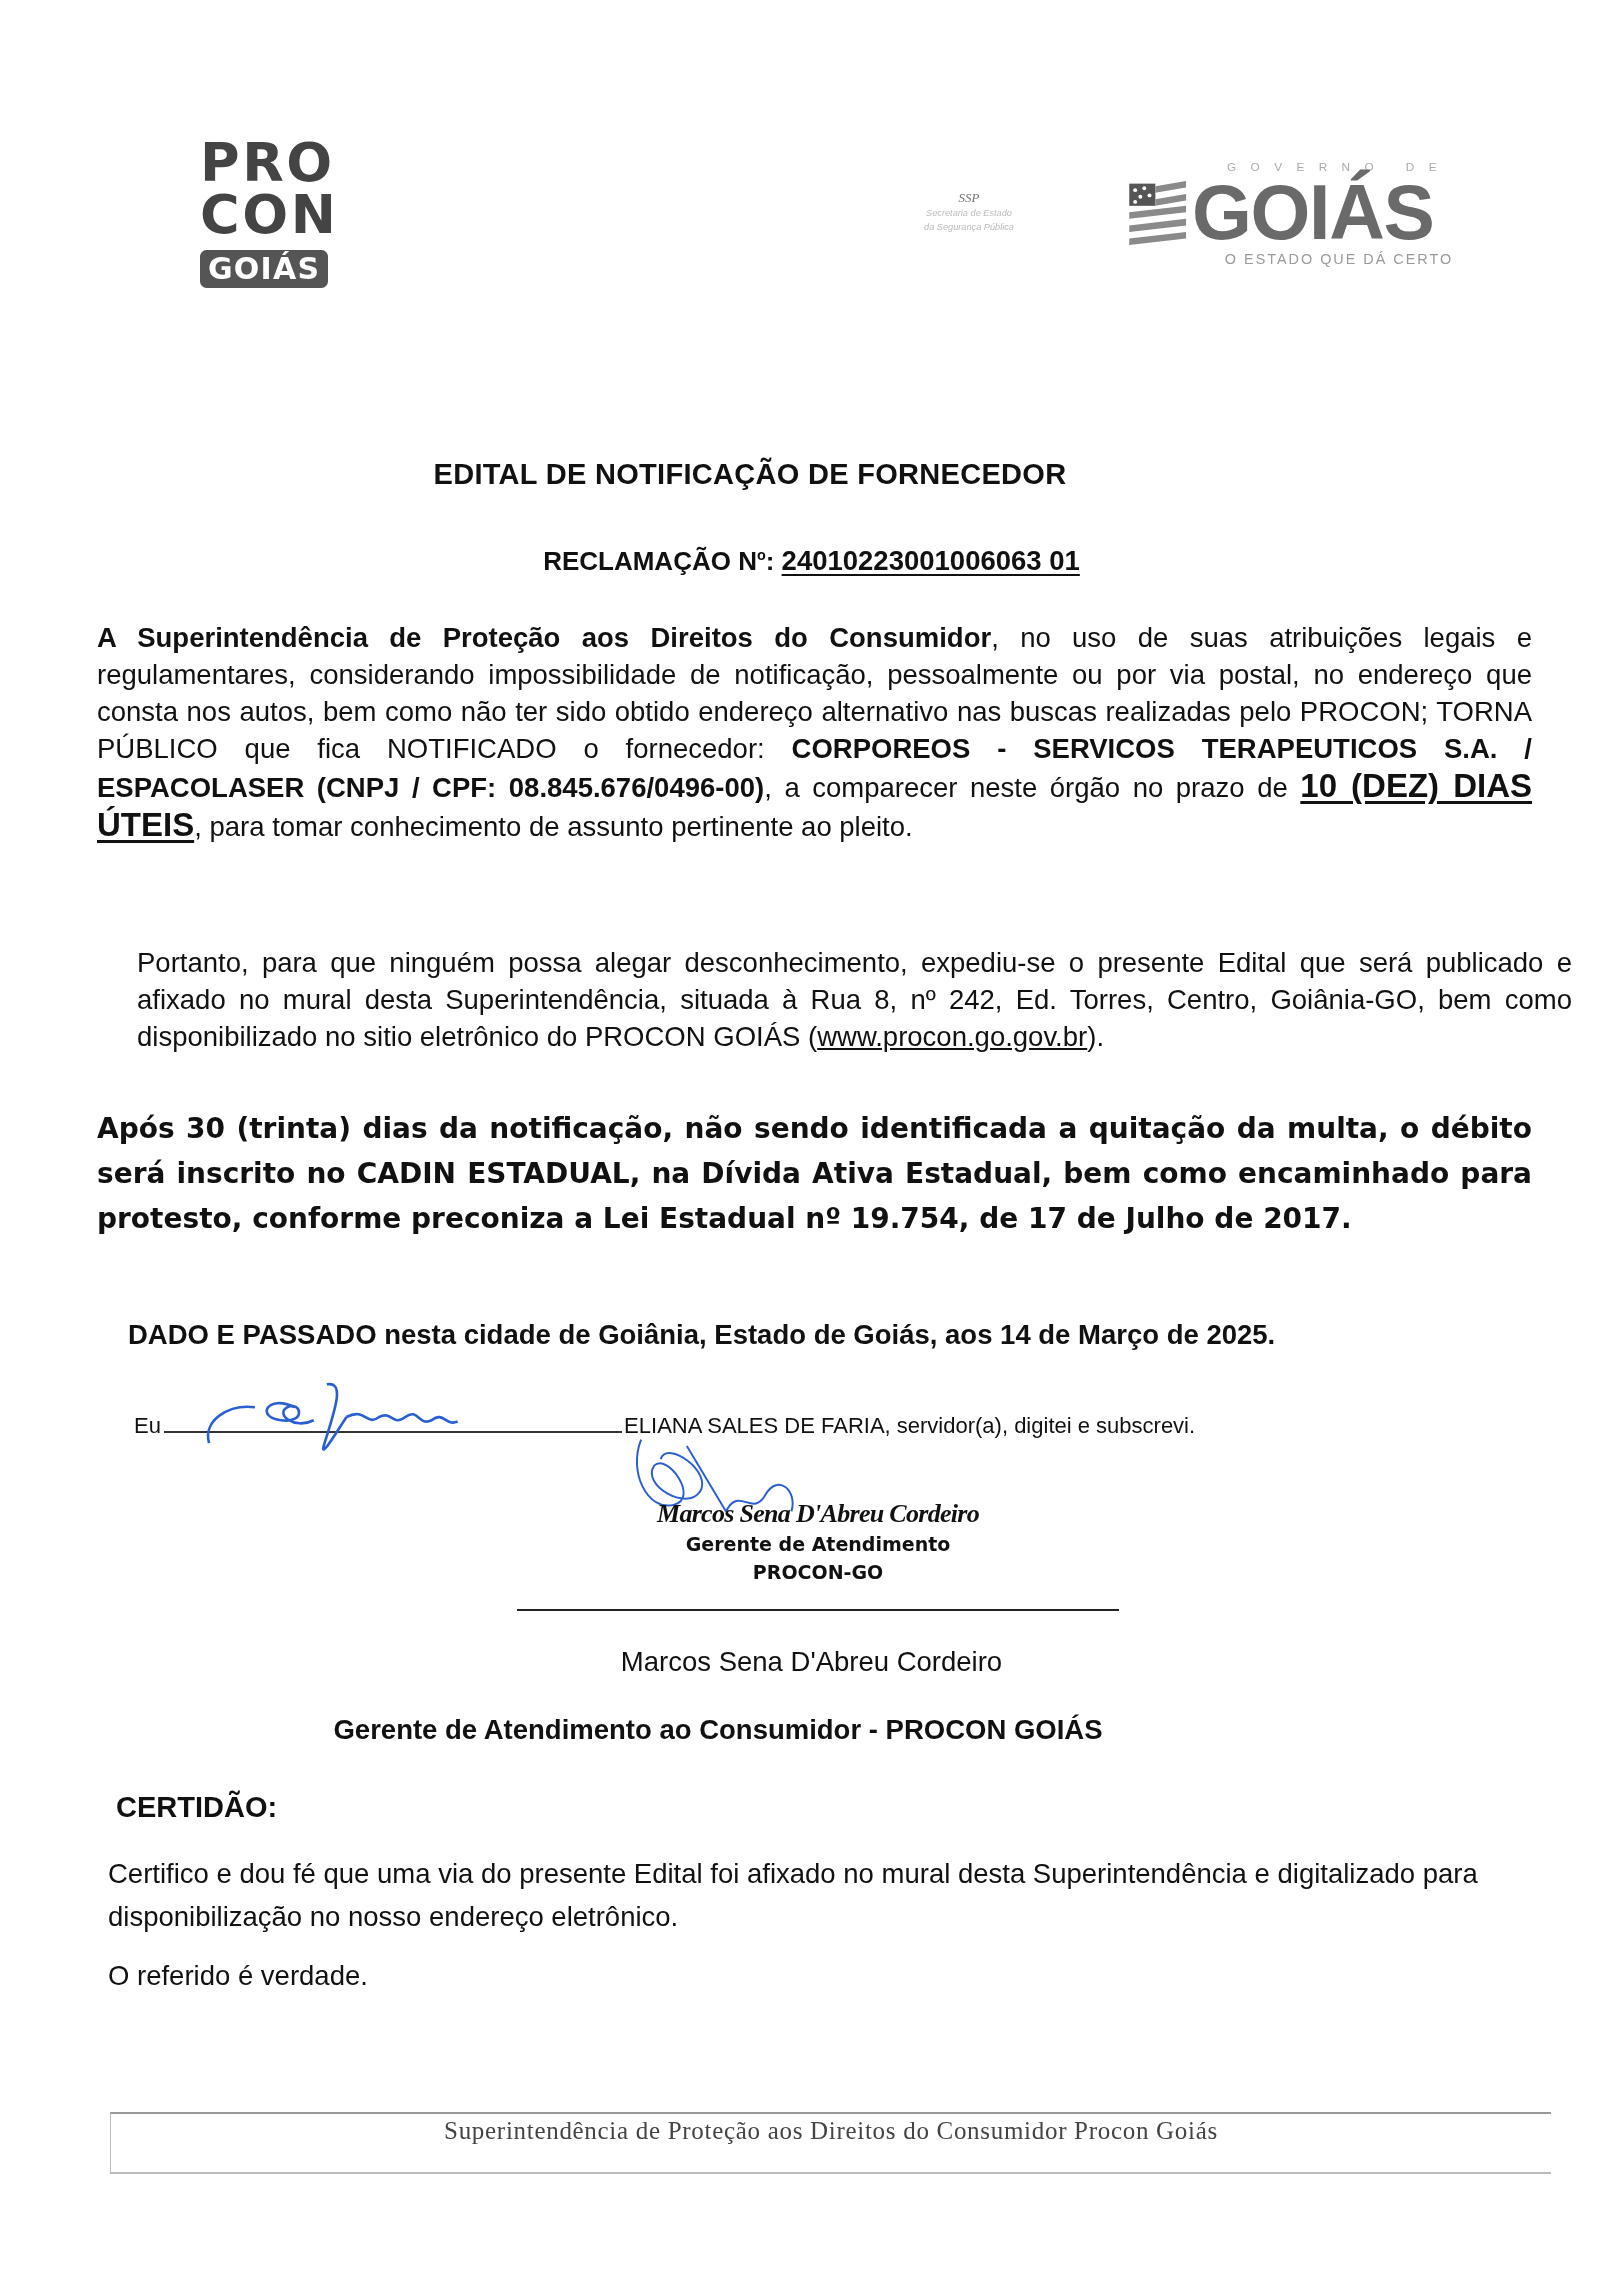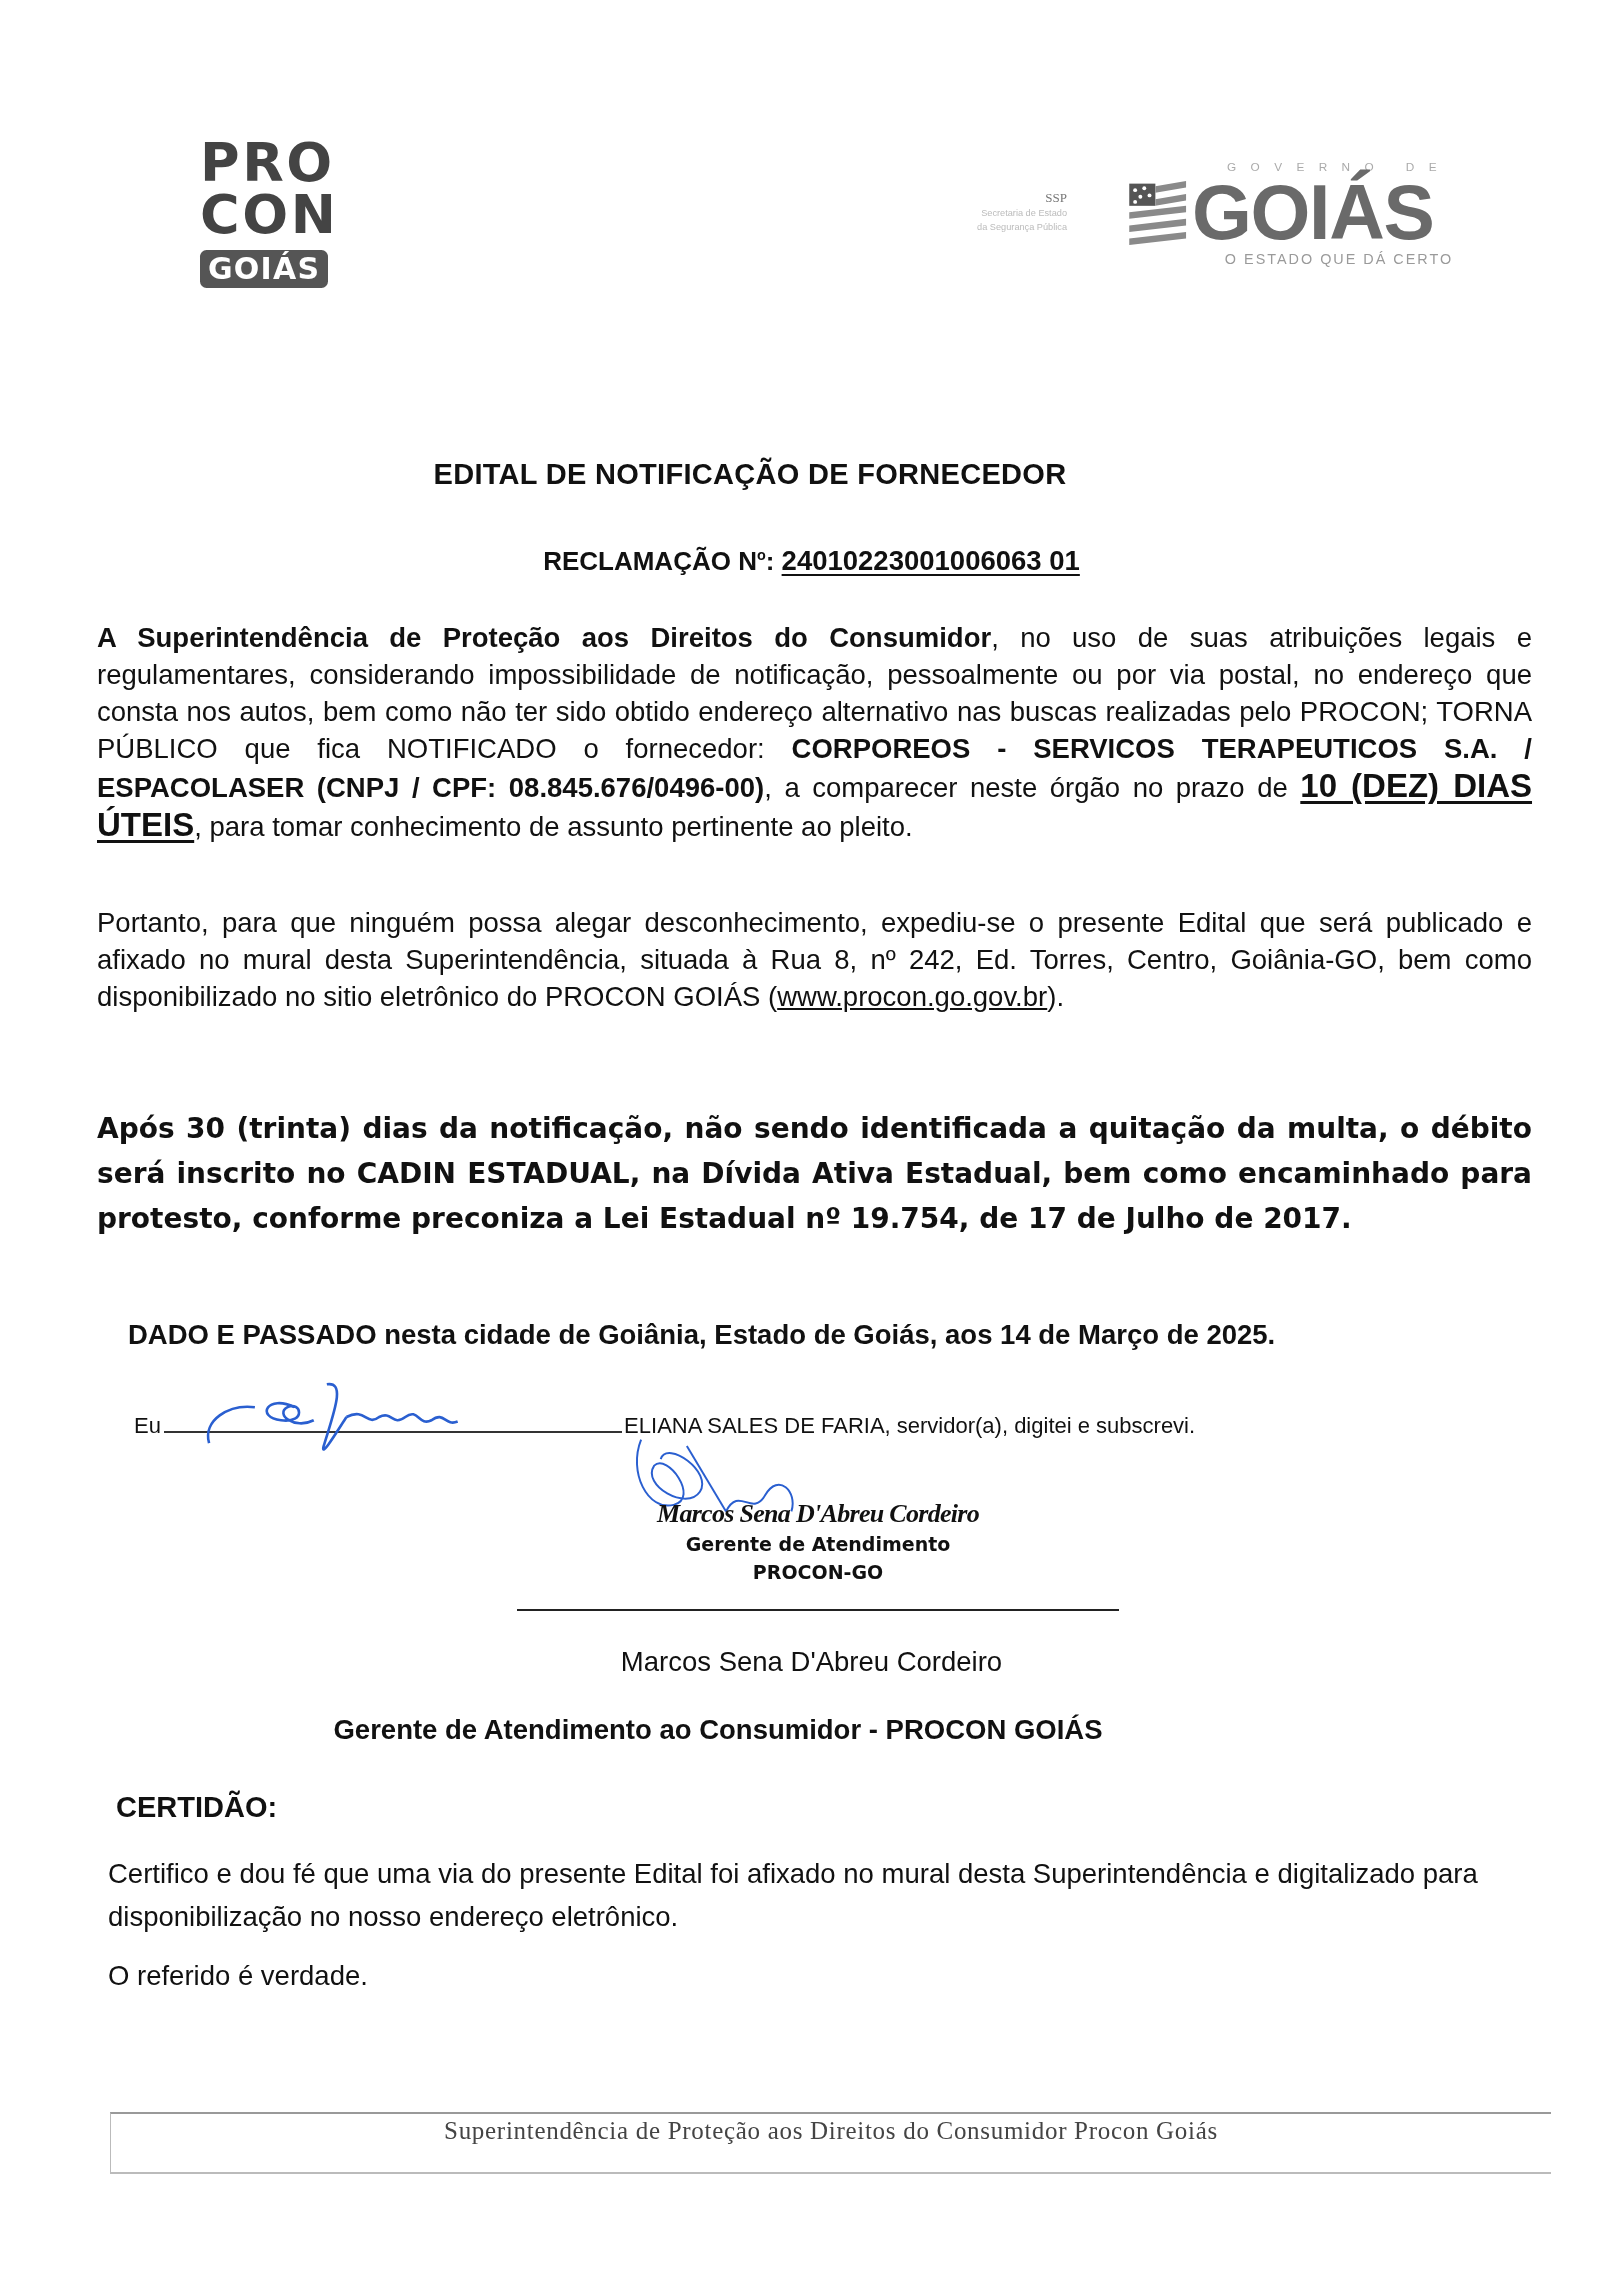--- a/index.html
+++ b/index.html
@@ -13,21 +13,21 @@
   .procon-logo { left: 200px; top: 137px; width: 157px; }
   .procon-logo .word {
     font-family: "DejaVu Sans", sans-serif; font-weight: bold; color: #444;
     font-size: 54px; line-height: 52px; letter-spacing: 2.6px;
   }
   .procon-logo .badge {
     display: inline-block; background: #555; color: #fff; border-radius: 6.5px;
     font-family: "DejaVu Sans", sans-serif; font-size: 30px; font-weight: bold;
     padding: 0 7.9px; margin-top: 9.2px; letter-spacing: 1.3px; line-height: 38px;
   }
-  .ssp { left: 871px; top: 190px; width: 196px; text-align: right; color: #9a9a9a; }
+  .ssp { left: 871px; top: 190px; width: 196px; text-align: center; color: #9a9a9a; font-style: italic; }
   .ssp .acr { font-family: "Liberation Serif", serif; font-size: 13px; color: #777; }
   .ssp .sub { font-size: 9.2px; line-height: 14.4px; color: #bbb; }
 
   .goias { left: 1126px; top: 160px; width: 367px; }
   .goias .gov { font-size: 11.8px; letter-spacing: 14.4px; color: #aaa; text-align: center; margin-left: 59px; }
   .goias .row { display: flex; align-items: center; }
   .goias .flag { width: 62px; height: 72px; margin-right: 3.9px; }
   .goias .name {
     font-family: "Liberation Sans", sans-serif; font-weight: bold; font-size: 77px;
     color: #6a6a6a; letter-spacing: -1.3px; line-height: 77px;
@@ -38,21 +38,21 @@
   .title { left: 0; width: 1500px; top: 458px; text-align: center;
     font-size: 29px; font-weight: bold; letter-spacing: 0.3px; }
   .recl { left: 0; width: 1623px; top: 545px; text-align: center;
     font-size: 26px; font-weight: bold; }
   .recl .num { text-decoration: underline; text-underline-offset: 3.9px; font-size: 27.5px; }
   .recl sup { font-size: 14.4px; }
 
   
   .para { left: 97px; width: 1435px; font-size: 27.5px; line-height: 37px; text-align: justify; }
   .p1 { top: 619px; }
-  .p2 { top: 904px; }
+  .p2 { top: 944px; margin-left: 40px; }
   .p3 { top: 1106px; font-family: "DejaVu Sans", sans-serif; font-weight: bold; font-size: 28px; line-height: 45px; }
   .b { font-weight: bold; }
   .big-u { font-weight: bold; text-decoration: underline; font-size: 33px; text-underline-offset: 3.9px; }
   .link { text-decoration: underline; }
 
   .dado { left: 128px; width: 1407px; top: 1319px; font-size: 27.5px; font-weight: bold; }
 
   .eu-line { left: 134px; top: 1411px; width: 1440px; font-size: 22px; }
   .eu-line .blank { display: inline-block; width: 458px; border-bottom: 2px solid #333; height: 19.6px; vertical-align: baseline; margin: 0 2.6px; }
 

